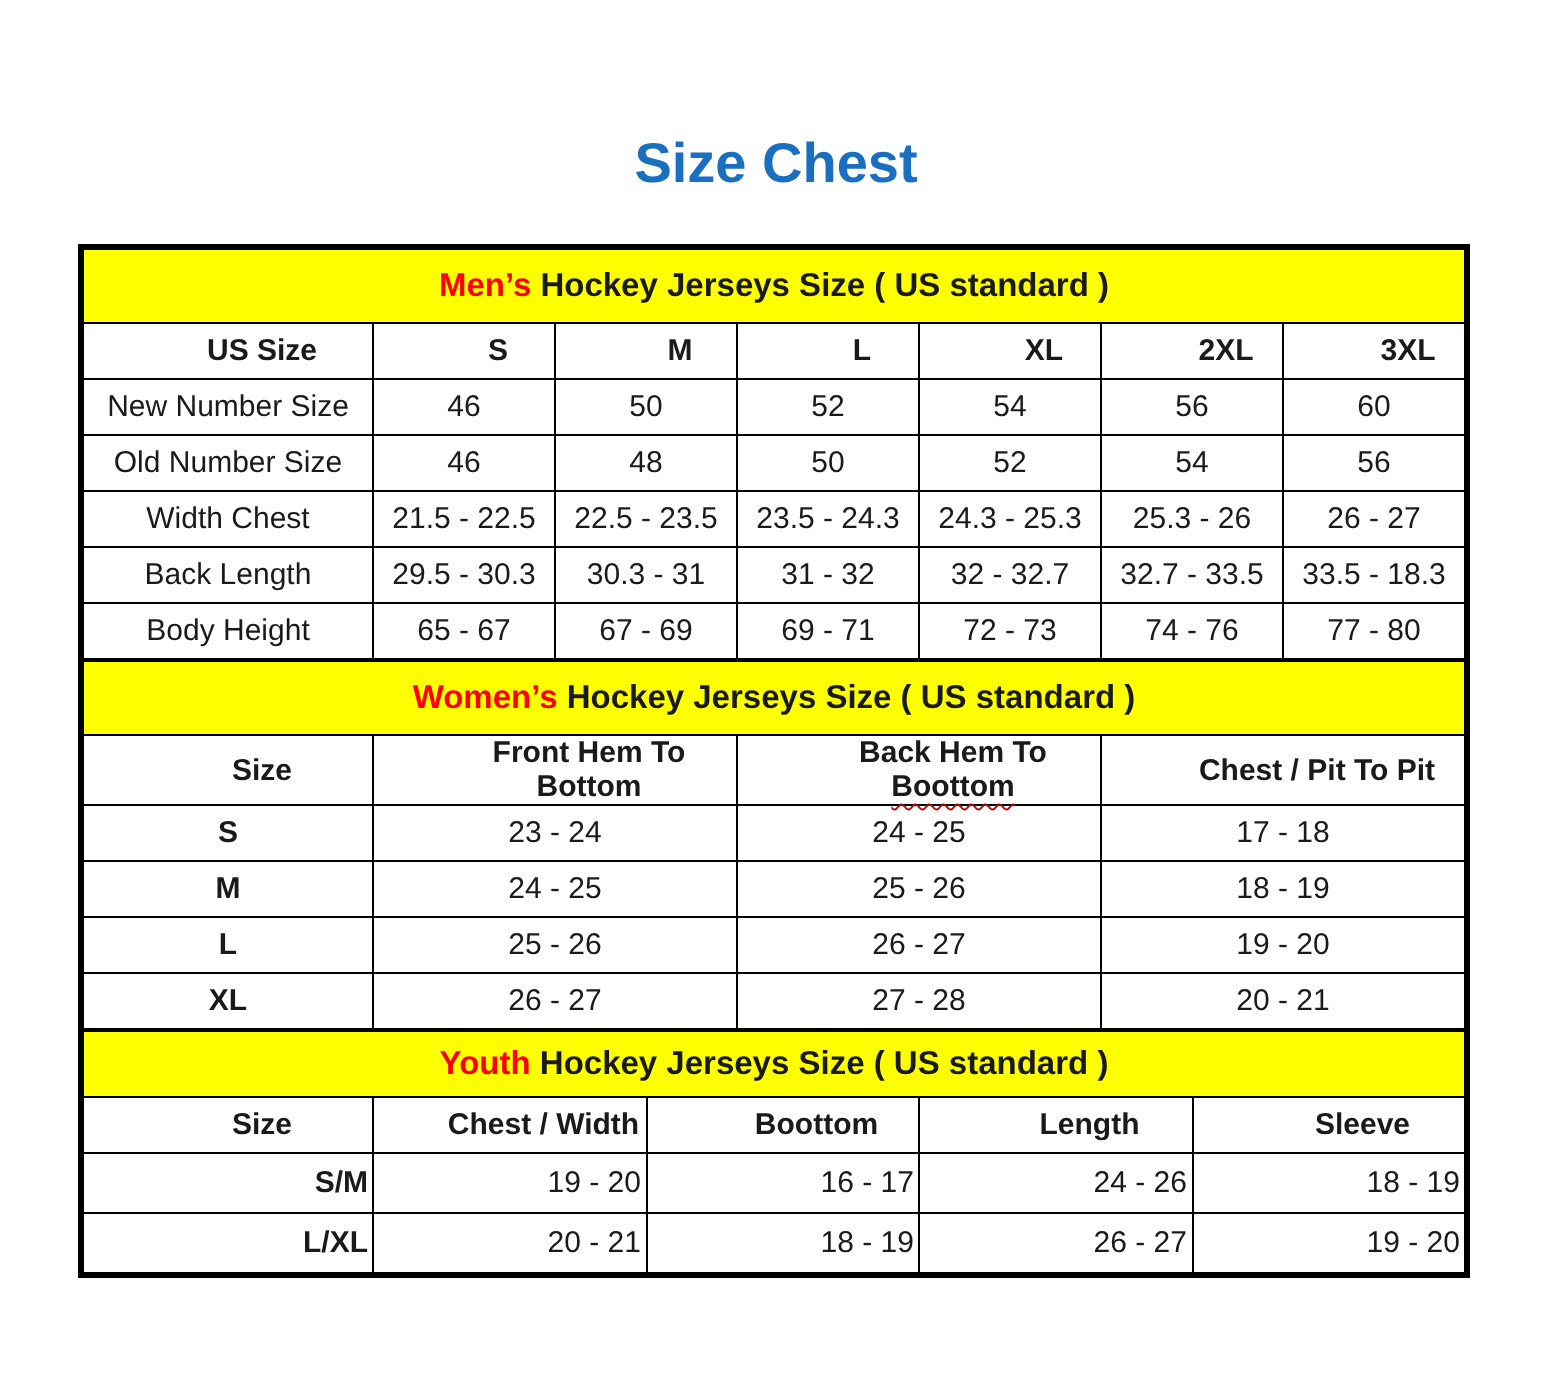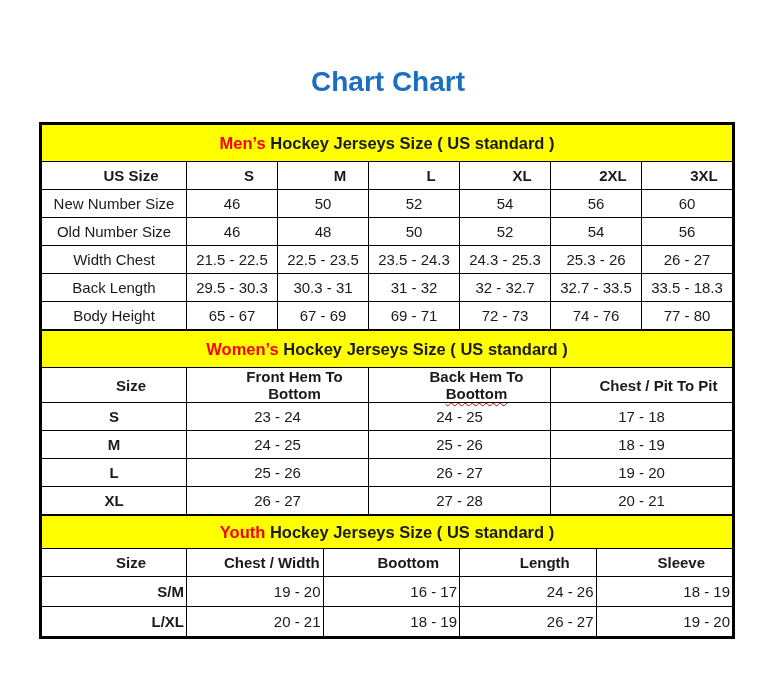--- a/index.html
+++ b/index.html
@@ -46,21 +46,21 @@
   table.youth tr.data-row td{height:30px;text-align:right;}
   .misspelled{
     text-decoration:underline wavy var(--squiggle-red);
     text-decoration-thickness:1px;
     text-underline-offset:3px;
   }
 </style>
 </head>
 <body>
 
-<div class="page-title">Chart Chart</div>
+<div class="page-title">Size Chest</div>
 
 <div class="chart-wrap">
 
   <table class="size-table mens">
     <colgroup>
         <col class="label-col">
         <col>
         <col>
         <col>
         <col>

